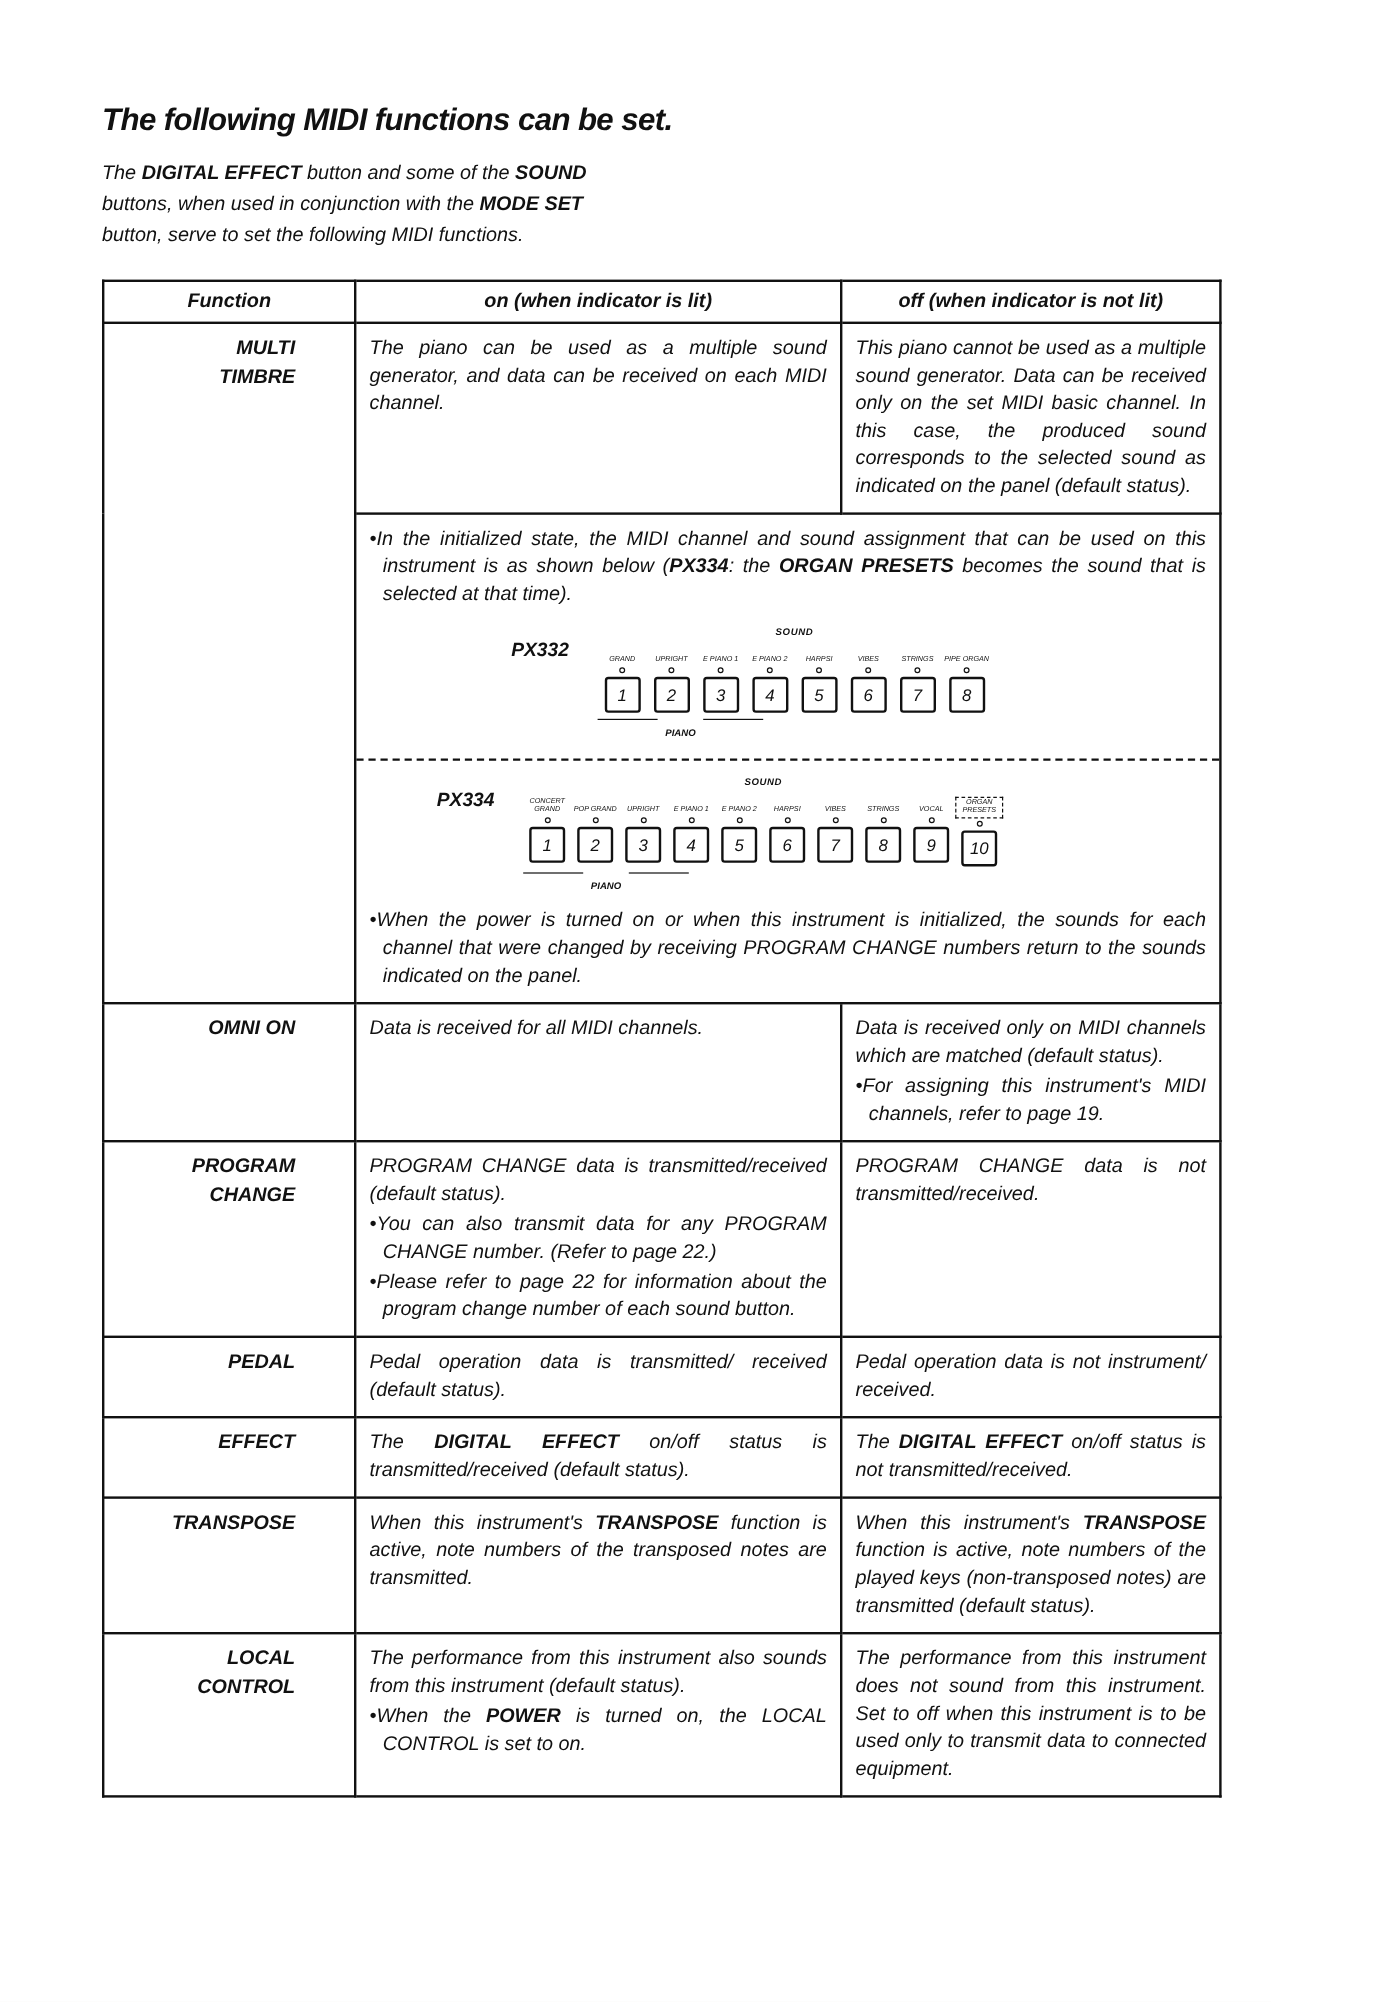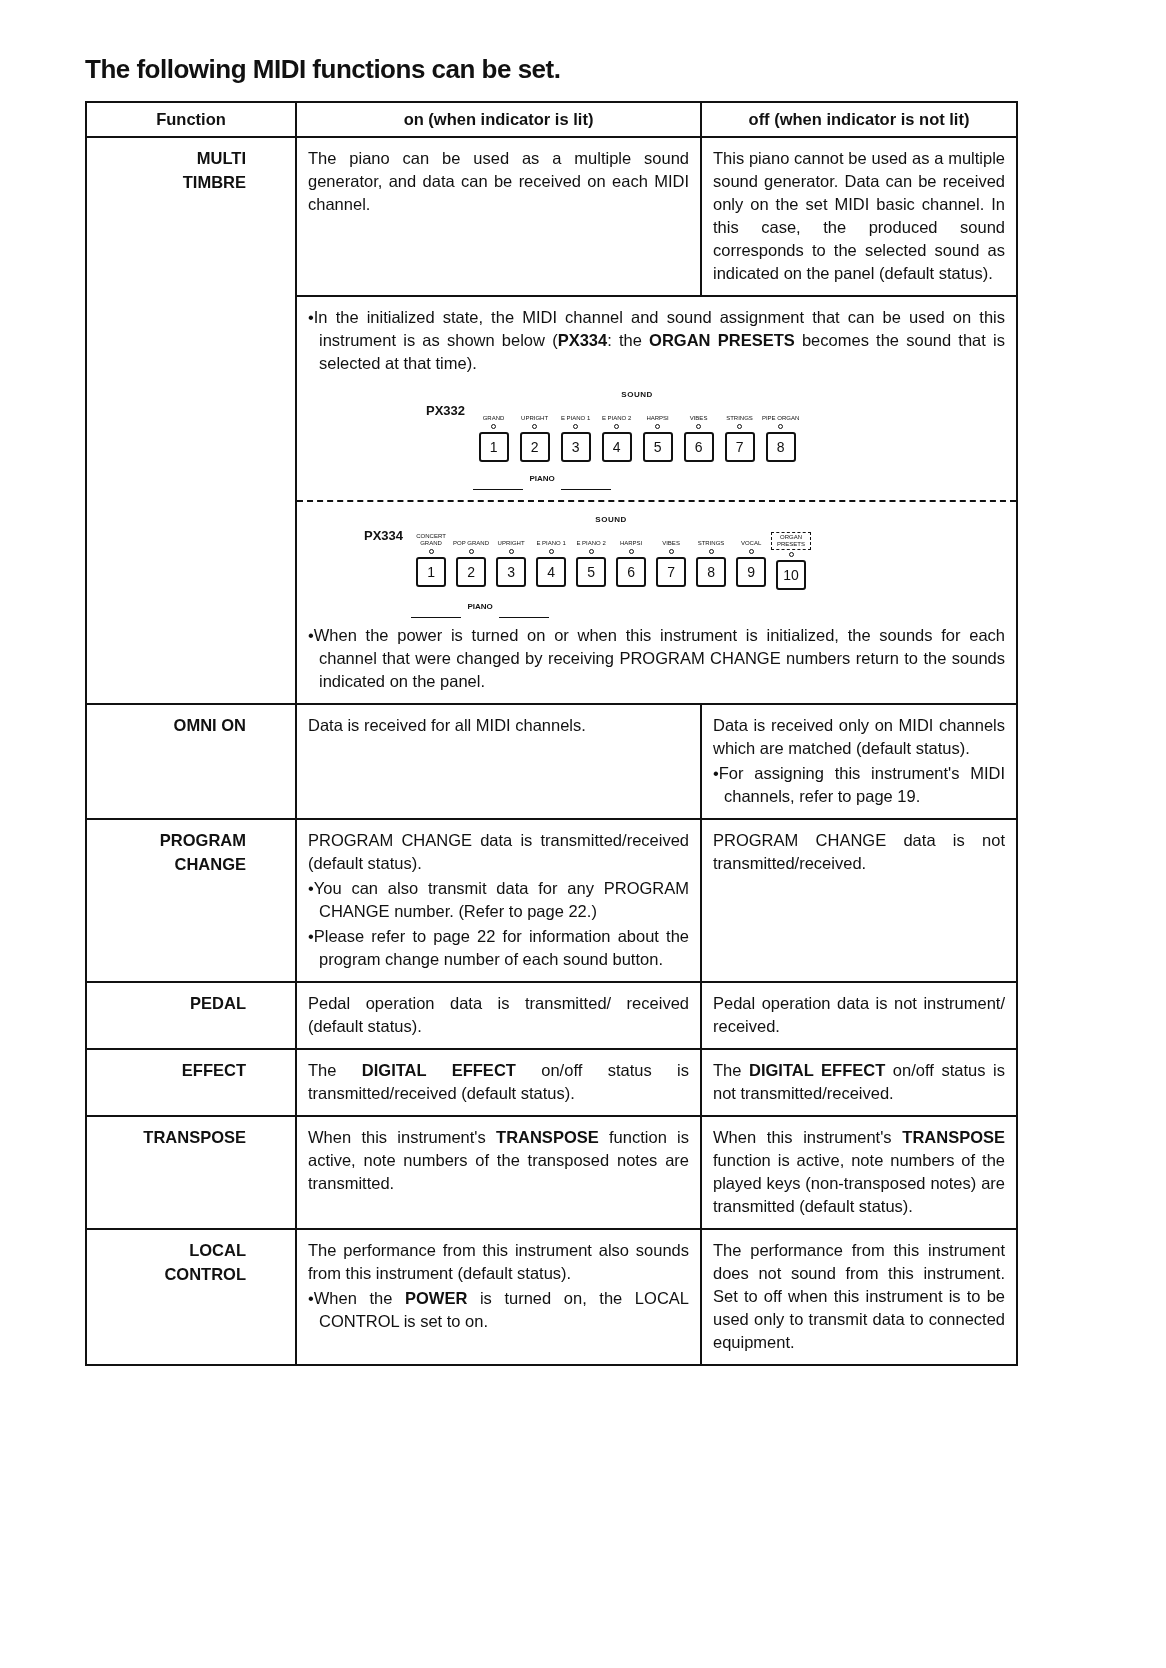--- a/index.html
+++ b/index.html
@@ -3,21 +3,21 @@
 <meta charset="utf-8">
 <style>
   * { margin:0; padding:0; box-sizing:border-box; }
   html,body { background:#f6f6f4; }
   body {
     width:1166px; height:1668px;
     background:#ffffff; color:#111;
     font-family:"Liberation Sans", sans-serif;
     position:relative;
   }
-  .page { padding:54px 60px 0 85px; }
+  .page { padding:84px 60px 0 85px;font-style:italic; }
 
   h1.title { font-size:26px; font-weight:bold; letter-spacing:-0.5px; margin-bottom:16px; }
 
   .intro { font-size:16.5px; line-height:26px; width:452px; margin-bottom:24px; }
   .intro b { font-weight:bold; }
 
   table.midi-table { border-collapse:collapse; width:920px; table-layout:fixed; }
   table.midi-table th, table.midi-table td { border:2px solid #111; vertical-align:top; }
   th.col-fn { width:210px; }
   th.col-on { width:405px; }
@@ -26,47 +26,48 @@
 
   td.fn { text-align:right; vertical-align:middle; font-weight:bold; font-size:16.5px; padding:8px 4px; }
   td.fn .fnw { width:110px; margin:0 auto; line-height:24px; }
 
   td.cell { padding:9px 11px 10px; font-size:16.5px; line-height:23px; text-align:justify; }
   td.cell p + p { margin-top:2px; }
   .bullet { padding-left:11px; text-indent:-11px; }
 
   
   .diagram { display:flex; align-items:flex-start; }
-  .diagram .model { font-weight:bold; font-size:13px; margin-right:8px; margin-top:16px; text-indent:0; }
+  .diagram .model { font-weight:bold; font-size:16px; margin-right:24px; margin-top:16px; text-indent:0; }
   .diagram.px332 { margin:8px 0 4px 118px; }
   .diagram.px334 { margin:2px 0 6px 56px; }
   .panel { display:flex; flex-direction:column; }
   .sound-title { text-align:center; font-size:8px; font-weight:bold; letter-spacing:0.5px; margin-bottom:1px; }
   .btn-row { display:flex; }
   .sbtn { display:flex; flex-direction:column; align-items:center; width:41px; }
   .px334 .sbtn { width:40px; }
   .slabel { font-size:6px; line-height:7px; min-height:15px; display:flex; align-items:flex-end; justify-content:center; text-align:center; text-indent:0; padding:0 1px; }
   .slabel.boxed { border:1px dashed #111; padding:1px 2px; }
   .sled { width:5px; height:5px; border:1px solid #111; border-radius:50%; margin:2px 0 3px; }
   .skey { width:30px; height:30px; border:2px solid #111; border-radius:3px; display:flex; align-items:center; justify-content:center; font-size:14px; background:#fff; }
-  .piano-bracket { display:flex; align-items:flex-end; margin-top:5px; width:138px; font-size:8px; font-weight:bold; }
+  .piano-bracket { display:flex; align-items:flex-start; margin-top:5px; width:138px; font-size:8px; font-weight:bold; }
   .piano-bracket .bl { flex:1; border-top:1px solid #111; }
   .piano-bracket .bt { padding:0 6px; }
   .diagram-sep { border-top:2px dashed #111; margin:10px -11px 6px; }
 
   .footnote { font-size:16.5px; line-height:23px; margin-top:17px; padding-left:6px; }
   .page-number { width:920px; text-align:center; margin-top:40px; font-size:15px; }
 </style>
 </head>
 <body>
 
 <div class="page">
 
   <h1 class="title">The following MIDI functions can be set.</h1>
 
+  <p class="intro"><span>The </span><b>DIGITAL EFFECT</b><span> button and some of the </span><b>SOUND</b><span> buttons, when used in conjunction with the </span><b>MODE SET</b><span> button, serve to set the following MIDI functions.</span></p>
 
   <table class="midi-table">
     <tbody>
         <tr>
       <th class="col-fn">Function</th>
       <th class="col-on">on (when indicator is lit)</th>
       <th class="col-off">off (when indicator is not lit)</th>
     </tr>
 
     <tr>

